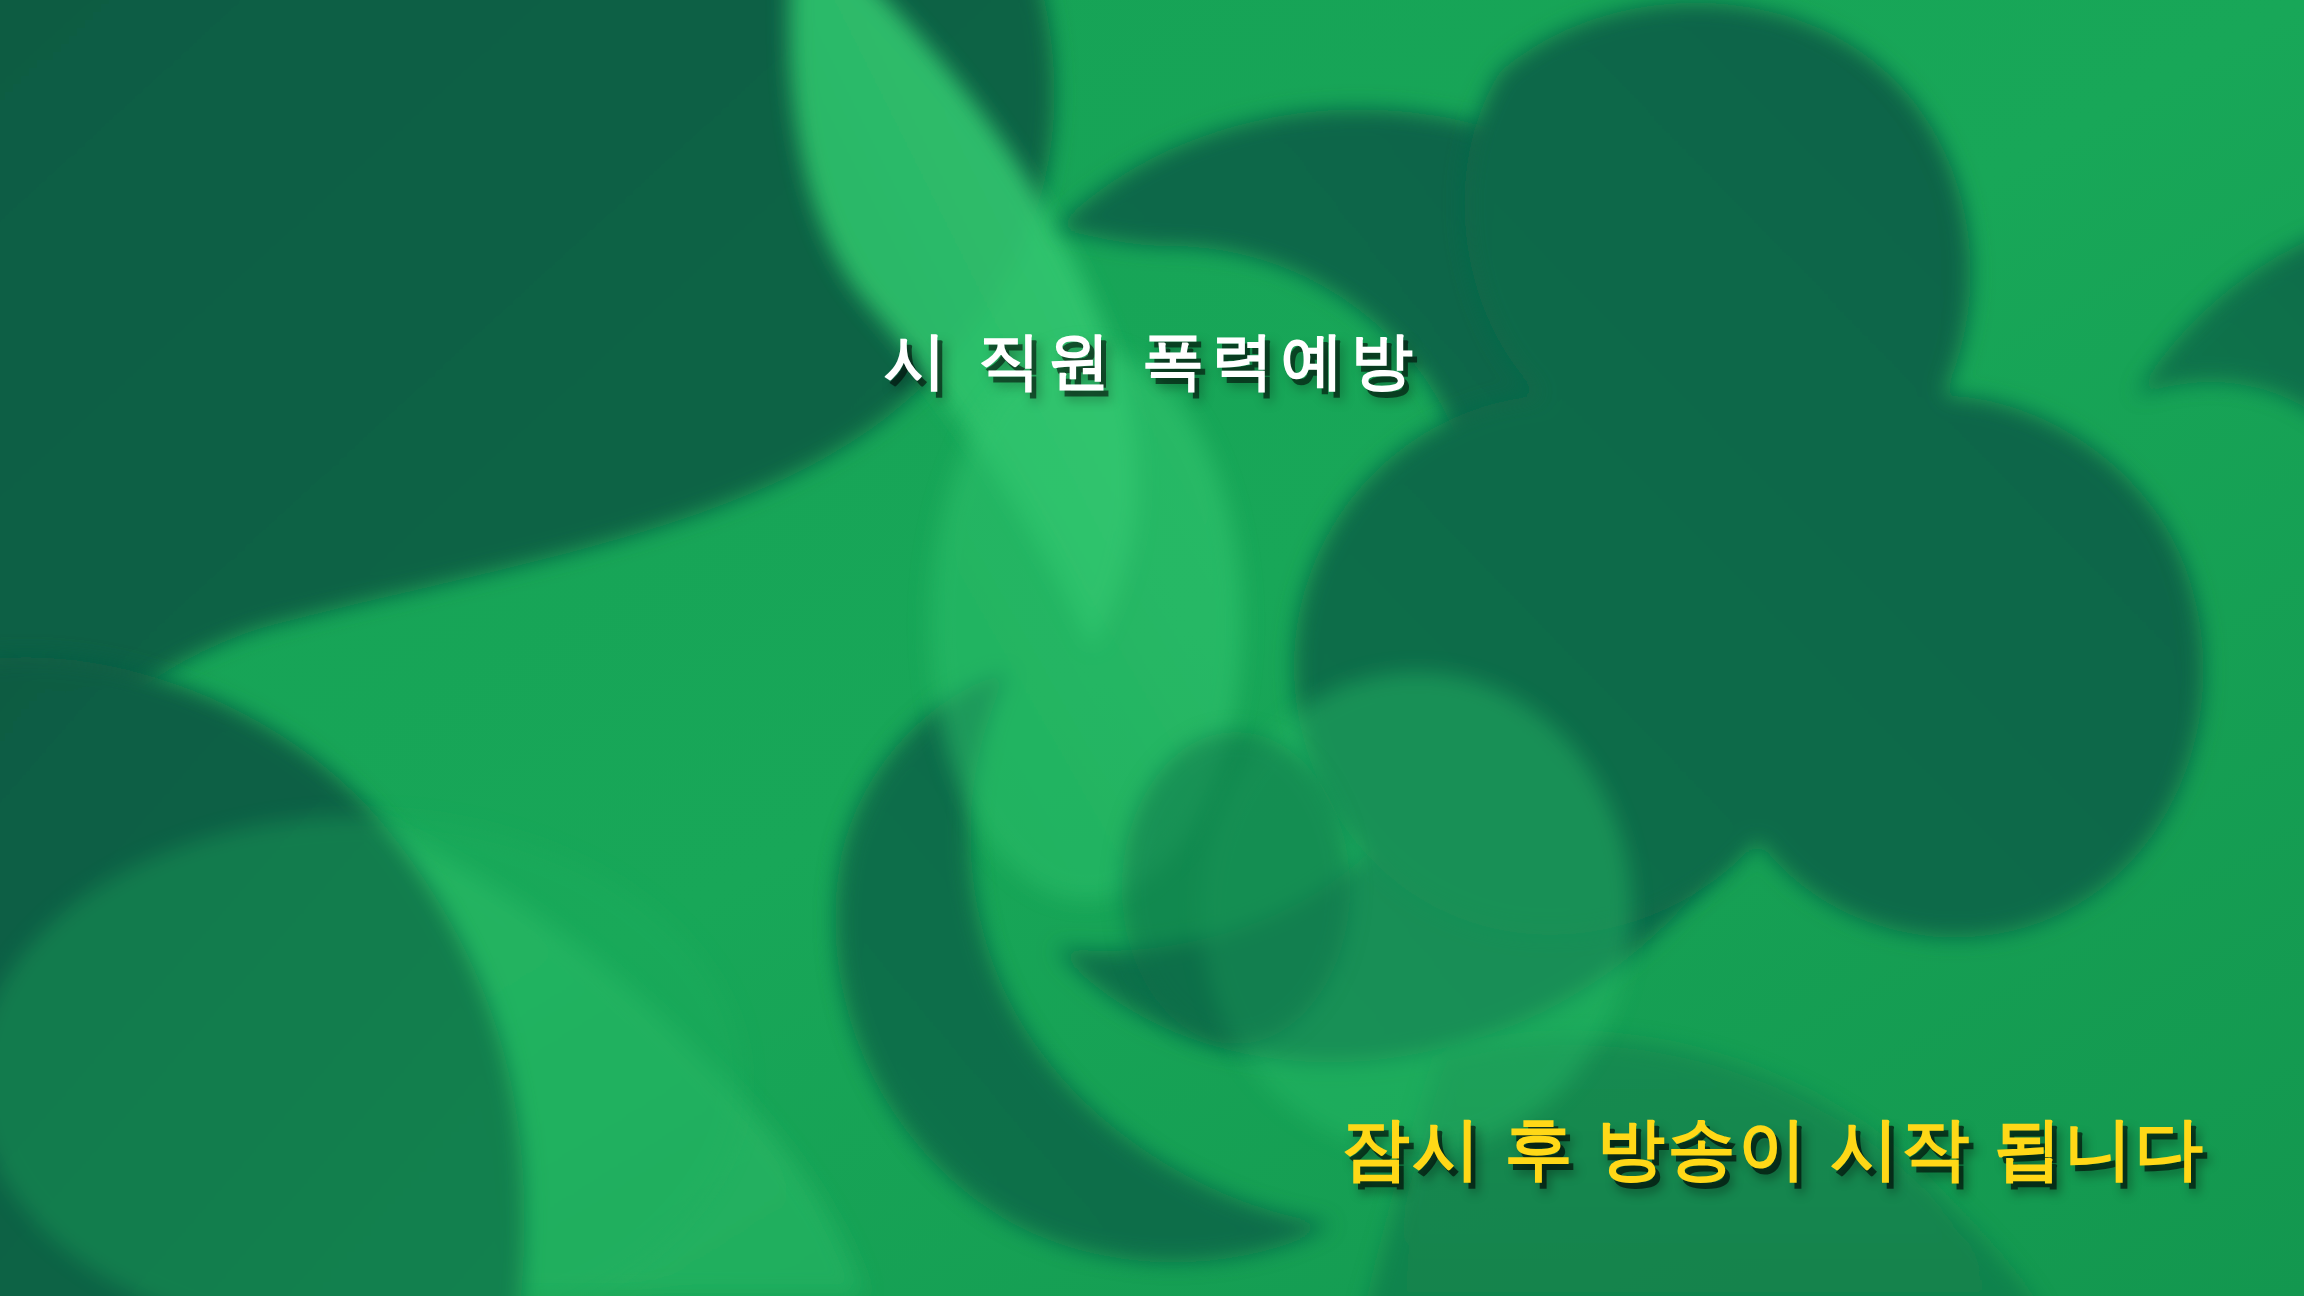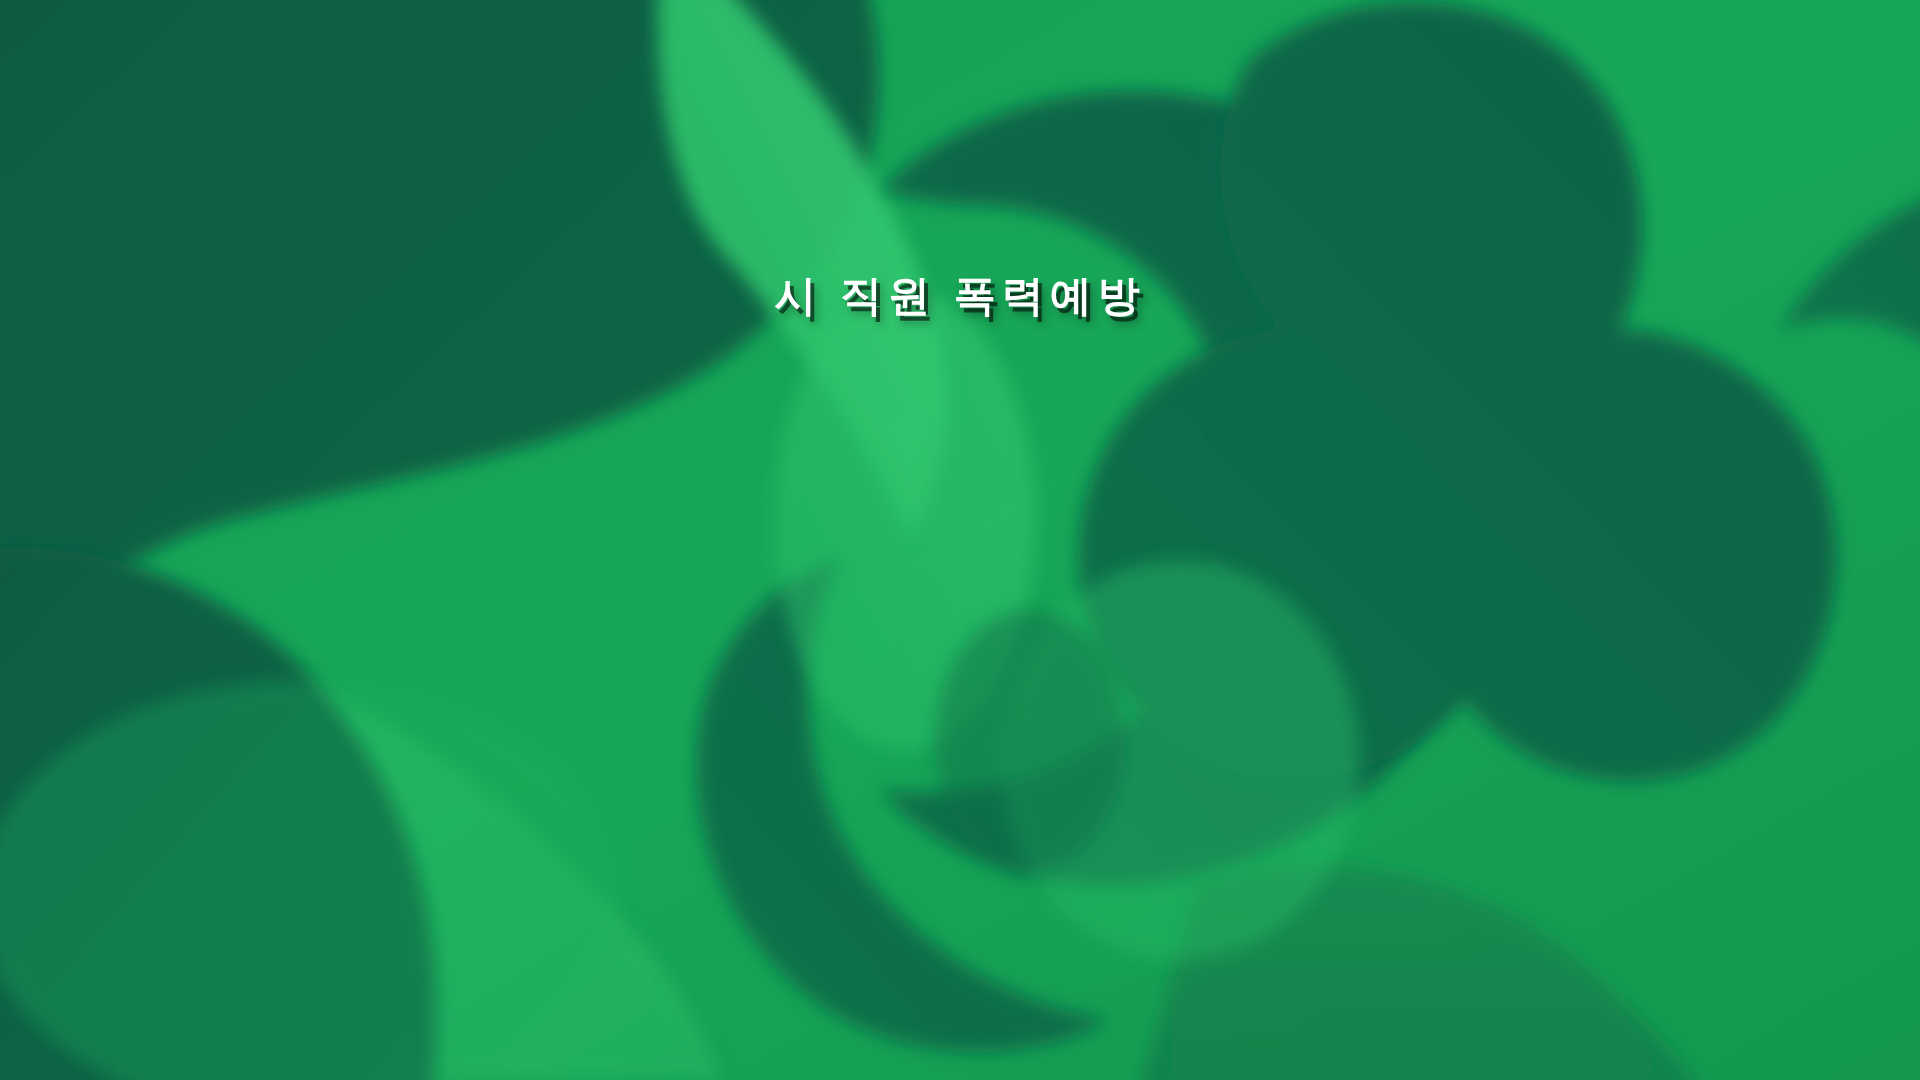--- a/index.html
+++ b/index.html
@@ -41,21 +41,21 @@
   .title-group {
     position: absolute;
     left: 0;
     right: 0;
     top: 272px;
     text-align: center;
   }
 
   .title-sub {
     color: #ffffff;
-    font-size: 42px;
+    font-size: 52px;
     font-weight: bold;
     letter-spacing: 6px;
     line-height: 1.12;
     margin: 0 0 6px 0;
     text-shadow:
        4px 5px 0 rgba(0,0,0,0.55),
        6px 8px 10px rgba(0,0,0,0.35);
     white-space: nowrap;
   }
 
@@ -189,16 +189,17 @@
 
     <ellipse cx="300" cy="900" rx="320" ry="220" fill="#1fae5d" filter="url(#soft2)" opacity="0.35"></ellipse>
   </svg>
 
   <div id="text-layer">
 
     <div class="title-group">
       <div class="title-sub">시 직원 폭력예방</div>
     </div>
 
+    <div class="notice-line">잠시 후 방송이 시작 됩니다</div>
 
   </div>
 
 </div>
 
 </body></html>

